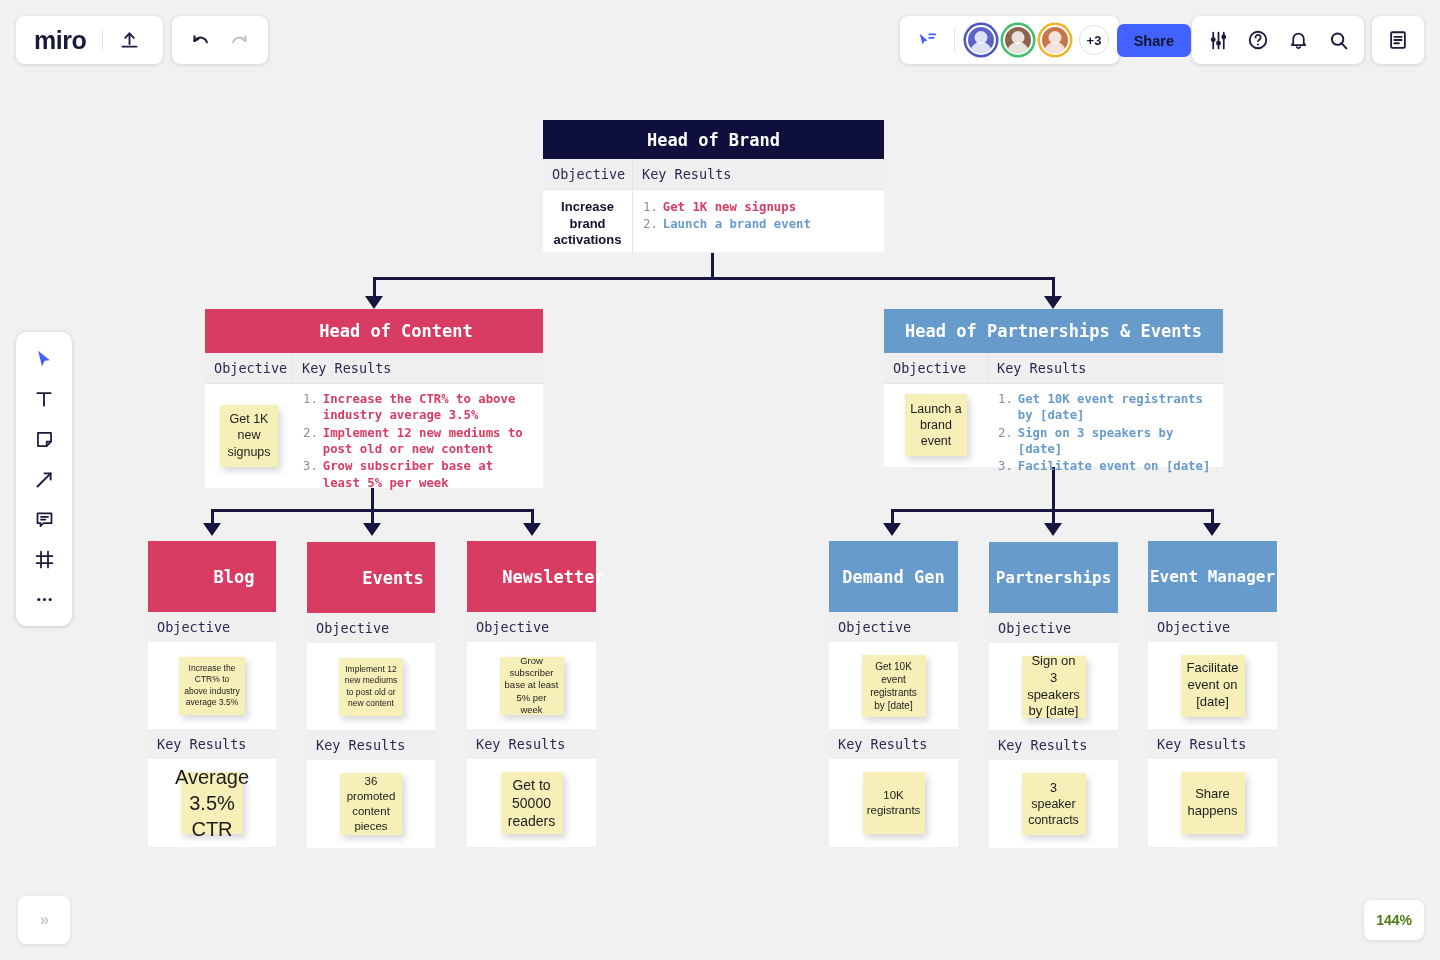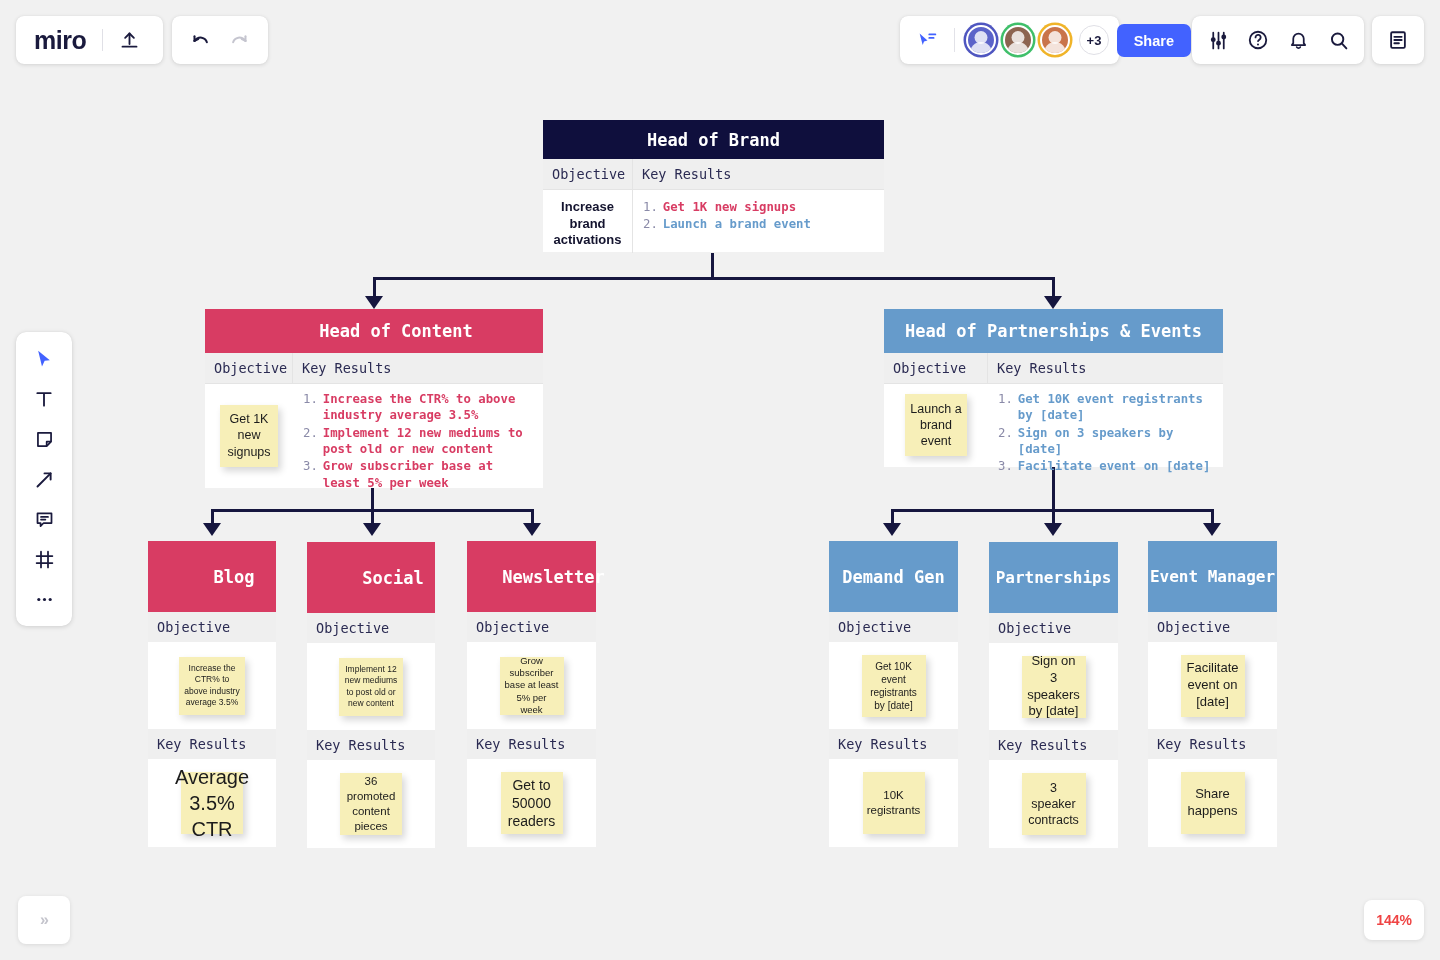--- a/index.html
+++ b/index.html
@@ -44,21 +44,21 @@
   .av-head { width: 13px; height: 13px; border-radius: 50%; background: rgba(255,255,255,.80); position:absolute; top:4px; left:50%; transform:translateX(-50%);}
   .av-body { width: 22px; height: 11px; border-radius: 11px 11px 0 0; background: rgba(255,255,255,.80); position:absolute; bottom:0; left:50%; transform:translateX(-50%);}
   .av-sep { width:1px; height:24px; background:#E2E2E8; margin:0 4px 0 8px; }
   .plus-badge {
     width: 30px; height: 30px; border-radius: 50%; background: #fff; border: 1.5px solid #E0E0E6;
     display: flex; align-items: center; justify-content: center; font-size: 13px;
     font-weight: bold; color: #1A1A3D; margin-left: 7px; cursor: pointer;
   }
   .share-btn {
     position: absolute; right: 249px; top: 24px; height: 33px; padding: 0 17px;
-    background: #4262FF; color: #ffffff; border-radius: 7px; font-size: 14.5px; font-weight: bold;
+    background: #4262FF; color: #0f172a; border-radius: 7px; font-size: 14.5px; font-weight: bold;
     display: flex; align-items: center; justify-content: center; cursor: pointer; z-index: 51;
   }
   .tools-group { right: 76px; top: 16px; padding: 0 6px; }
   .notes-group { right: 16px; top: 16px; padding: 0 6px; }
 
   
   .left-toolbar {
     position: absolute; left: 16px; top: 332px; width: 56px;
     background: #fff; border-radius: 10px; padding: 10px 0;
     box-shadow: 0 1px 5px rgba(0,0,0,0.14), 0 0 1px rgba(0,0,0,0.10);
@@ -72,21 +72,21 @@
   
   .expand-btn {
     position: absolute; left: 18px; top: 896px; width: 52px; height: 48px;
     background: #fff; border-radius: 8px; display: flex; align-items: center; justify-content: center;
     box-shadow: 0 1px 4px rgba(0,0,0,0.10); color: #C4C4CC; font-size: 16px; font-weight: bold;
     cursor: pointer; z-index: 40; letter-spacing: -1px;
   }
   .zoom-badge {
     position: absolute; right: 16px; top: 900px; height: 40px; min-width: 58px; padding: 0 12px;
     background: #fff; border-radius: 8px; display: flex; align-items: center; justify-content: center;
-    box-shadow: 0 1px 4px rgba(0,0,0,0.10); color: #ef4444; font-size: 14px; font-weight: bold;
+    box-shadow: 0 1px 4px rgba(0,0,0,0.10); color: #4d7c0f; font-size: 14px; font-weight: bold;
     cursor: pointer; z-index: 40;
   }
 
   
   .card { position: absolute; background: #FFFFFF; }
   .card-head {
     font-family: "DejaVu Sans Mono", monospace; font-weight: bold; color: #FFFFFF;
     display: flex; align-items: center; justify-content: center; text-align: center;
   }
   .hd-navy { background: #0F0F3D; }
@@ -242,21 +242,21 @@
     <div class="cell" style="height:87px;">
       <div class="sticky" style="width:66px; height:58px; font-size:8.5px;">Increase the CTR% to above industry average 3.5%</div>
     </div>
     <div class="sec-label">Key Results</div>
     <div class="cell" style="height:88px;">
       <div class="sticky" style="width:62px; height:62px; font-size:20px;">Average 3.5% CTR</div>
     </div>
   </div>
 
   <div class="card" style="left:307px; top:542px; width:128px; height:296px;">
-    <div class="card-head hd-pink" style="height:71px; font-size:17px;">Social</div>
+    <div class="card-head hd-pink" style="height:71px; font-size:17px;">Events</div>
     <div class="sec-label">Objective</div>
     <div class="cell" style="height:87px;">
       <div class="sticky" style="width:64px; height:58px; font-size:8.5px;">Implement 12 new mediums to post old or new content</div>
     </div>
     <div class="sec-label">Key Results</div>
     <div class="cell" style="height:88px;">
       <div class="sticky" style="width:62px; height:62px; font-size:11.5px;">36 promoted content pieces</div>
     </div>
   </div>
 

